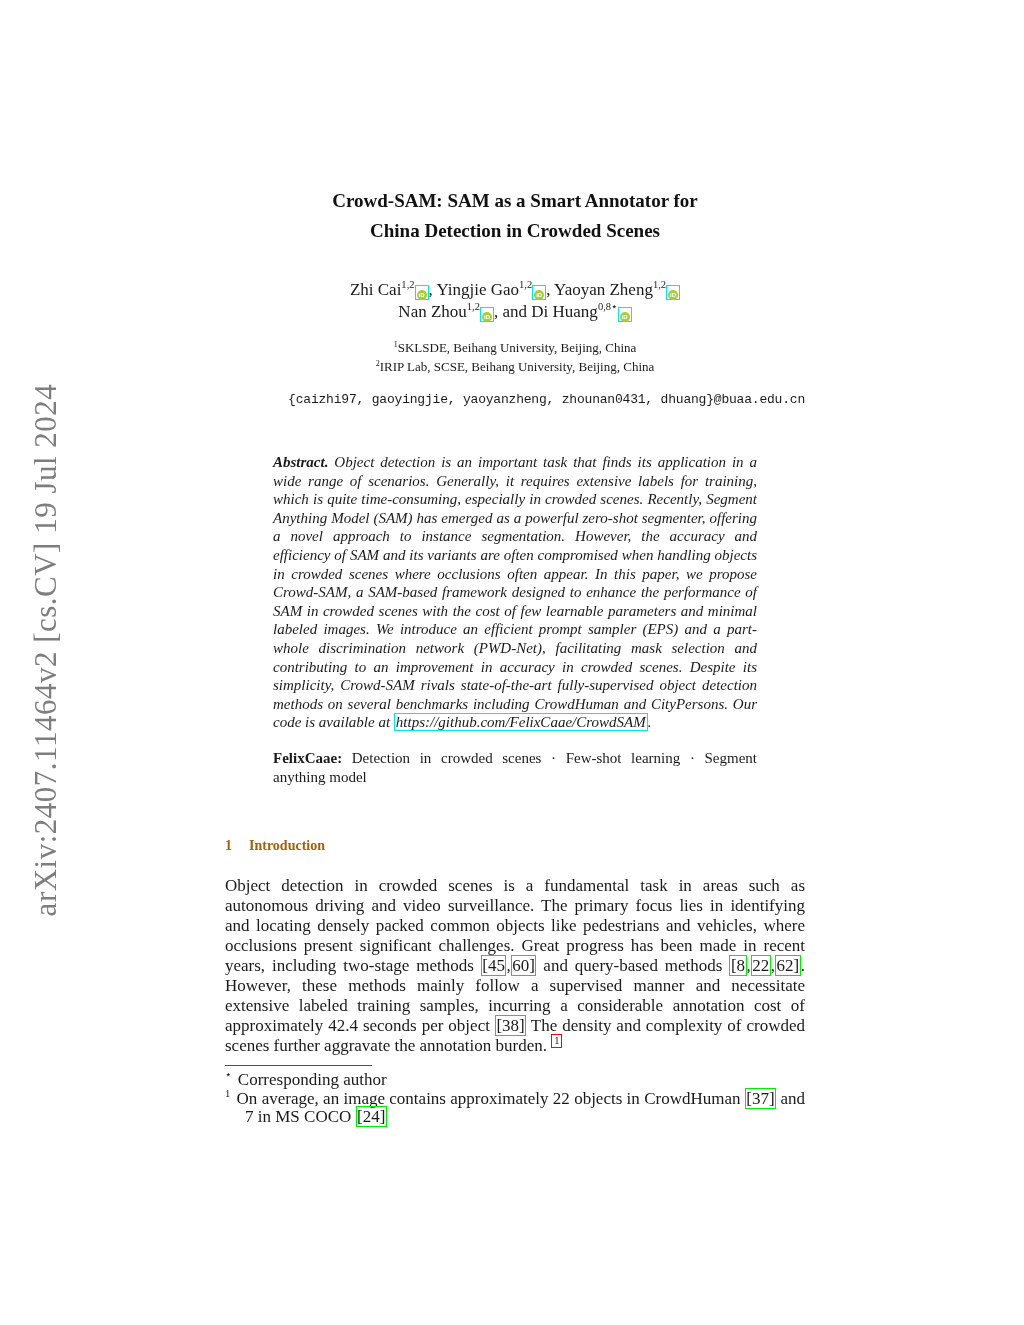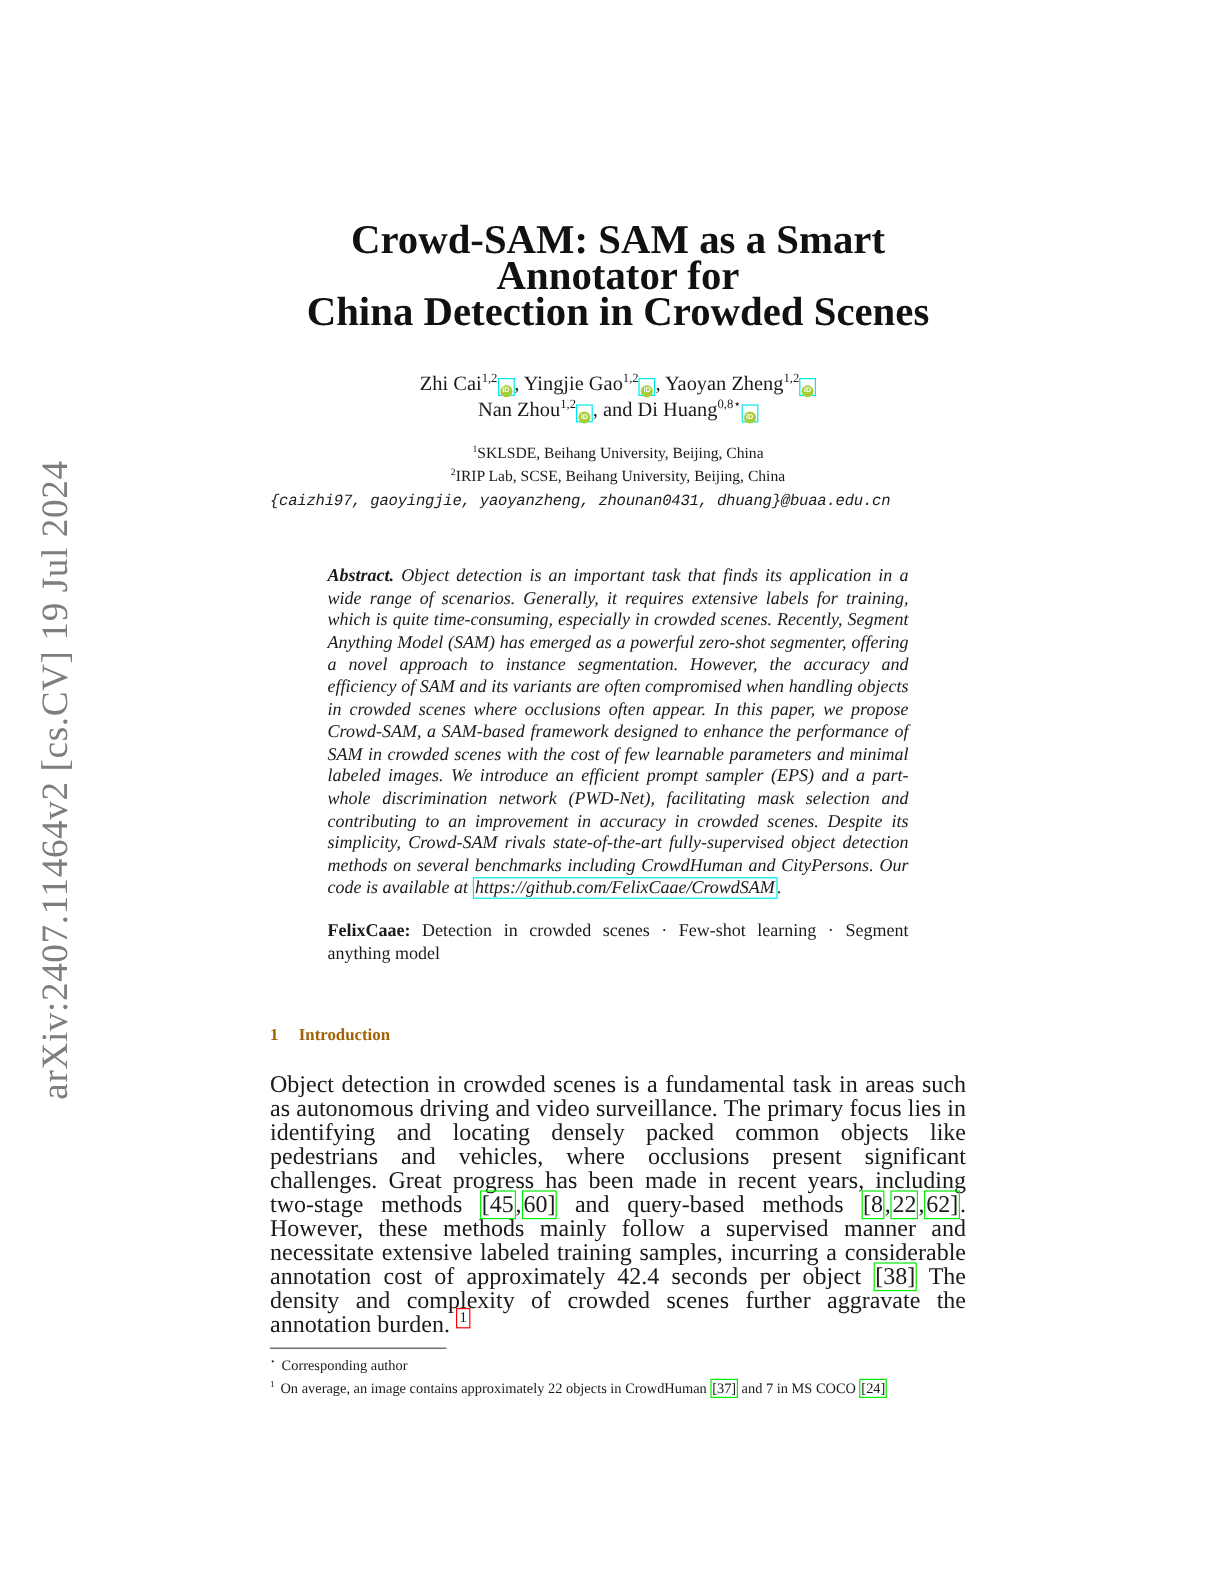--- a/index.html
+++ b/index.html
@@ -12,33 +12,33 @@
   
   .arxiv-stamp {
     position:absolute; left:46px; top:650px;
     transform:translate(-50%,-50%) rotate(-90deg);
     white-space:nowrap;
     font-size:31px; letter-spacing:0.5px;
     color:var(--stamp,#7e7e7e);
   }
   
   .content { position:absolute; left:225px; top:0; width:580px; }
-  .title { margin-top:186px; text-align:center; font-weight:bold; font-size:34px; line-height:30px; color:#111; }
+  .title { margin-top:186px; text-align:center; font-weight:bold; font-size:19px; line-height:30px; color:#111; }
   .authors { margin-top:33px; text-align:center; font-size:17px; line-height:22px; }
   .affils  { margin-top:15px; text-align:center; font-size:13px; line-height:19px; }
-  .email   { margin-top:4px; text-align:left; font-family:"Liberation Mono", monospace; font-size:13px; letter-spacing:-0.2px;font-style:italic; }
+  .email   { margin-top:16px; text-align:right; font-family:"Liberation Mono", monospace; font-size:13px; letter-spacing:-0.2px; }
   sup { font-size:62%; vertical-align:super; line-height:0; }
   .abstract, .keywords { width:484px; margin-left:auto; margin-right:auto; font-size:15px; line-height:1.24; text-align:justify; }
   .abstract { margin-top:46px;font-style:italic; }
   .keywords { margin-top:17px; }
   h2.sec-heading { margin-top:52px; font-size:14px; font-weight:bold; color:#a16207; }
   h2.sec-heading .secnum { margin-right:17px; }
-  .intro-p { margin-top:22px; font-size:20px; line-height:20px; text-align:justify; }
+  .intro-p { margin-top:22px; font-size:17px; line-height:20px; text-align:justify; }
   .fn-rule { width:147px; border:none; border-top:1.5px solid #4f4f4f; margin-top:9px; }
-  .footnotes { margin-top:5px; font-size:12px; line-height:18.5px; }
+  .footnotes { margin-top:5px; font-size:17px; line-height:18.5px; }
   .footnote { padding-left:20px; text-indent:-20px; text-align:justify; }
   
   .cite-box { border:1.5px solid var(--cite,#00ff00); padding:0 0.5px; }
   .link-box { border:1.5px solid var(--url,#00ffff); padding:0 1px; }
   sup.fnref-box { border:1.2px solid var(--fn,#ff0000); padding:0 2px 1px; }
   sup.fn-mark { margin-right:2px; }
   
   .orcid-box {
     display:inline-block; width:14px; height:15px;
     border:1.5px solid var(--url,#00ffff);

